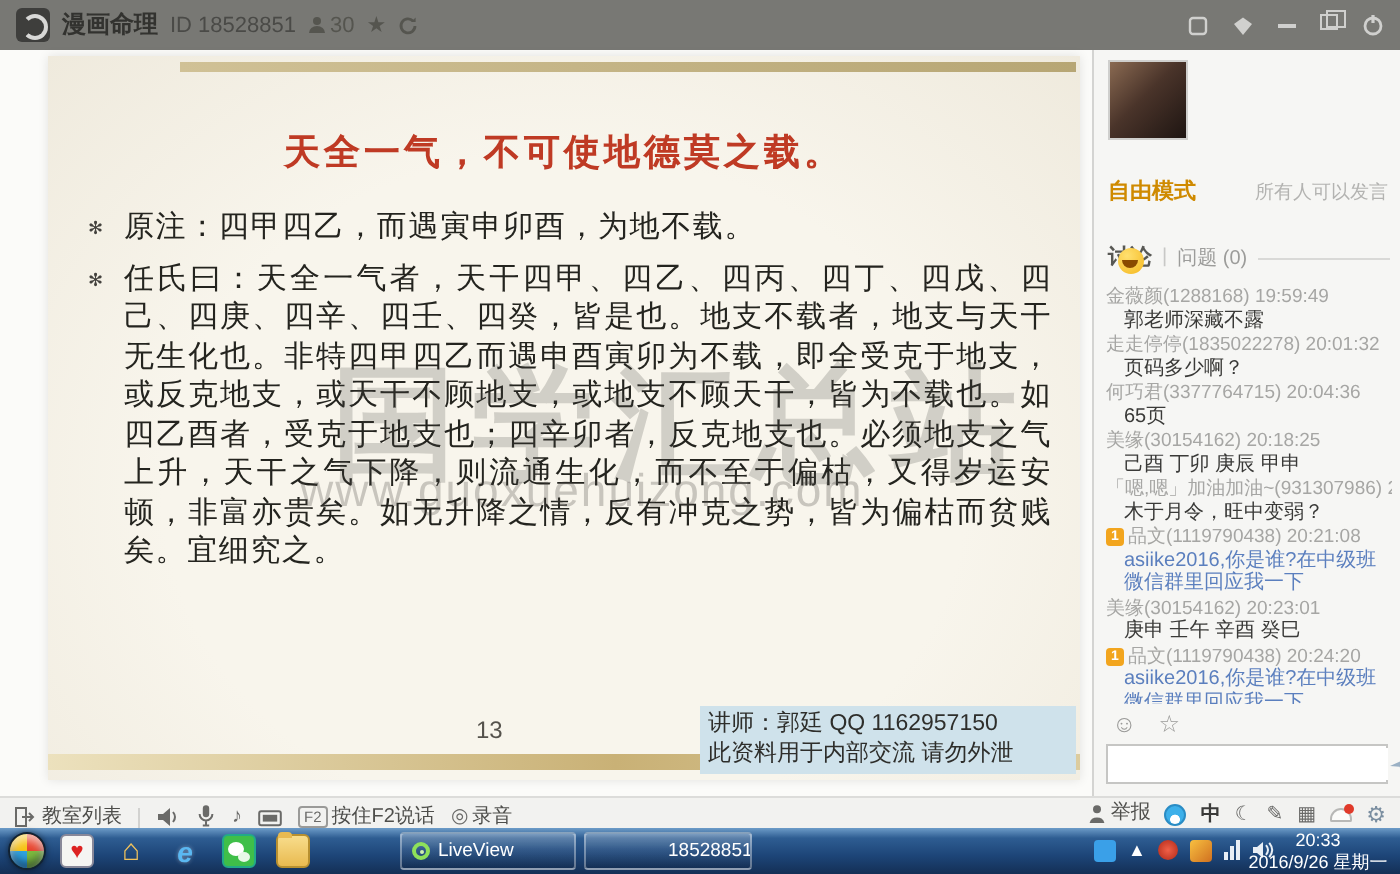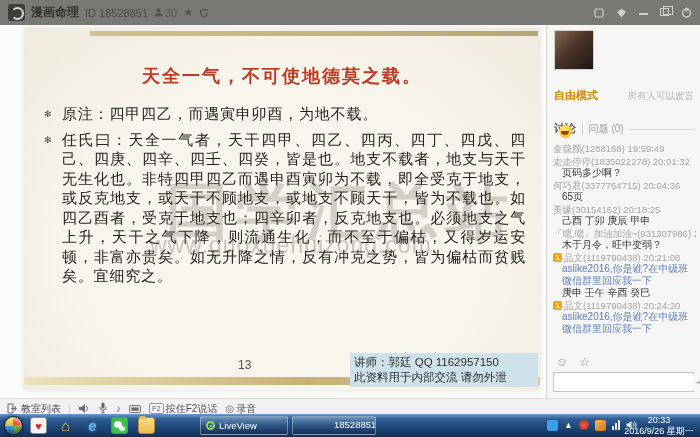--- a/index.html
+++ b/index.html
@@ -216,20 +216,21 @@
       <span class="tab-q">问题 (0)</span>
       <span class="tabline"></span>
     </div>
 
     <div class="chat">
       <div class="msg">
         <span class="grin"></span>
       </div>
       <div class="msg">
         <div class="msg-h">金薇颜(1288168) 19:59:49</div>
+        <div class="msg-b">郭老师深藏不露</div>
       </div>
       <div class="msg">
         <div class="msg-h">走走停停(1835022278) 20:01:32</div>
         <div class="msg-b">页码多少啊？</div>
       </div>
       <div class="msg">
         <div class="msg-h">何巧君(3377764715) 20:04:36</div>
         <div class="msg-b">65页</div>
       </div>
       <div class="msg">
@@ -241,20 +242,21 @@
         <div class="msg-b">木于月令，旺中变弱？</div>
       </div>
       <div class="msg blue">
         <div class="msg-h">
           <span class="rank-ic">1</span>
           <span>品文(1119790438) 20:21:08</span>
         </div>
         <div class="msg-b">asiike2016,你是谁?在中级班微信群里回应我一下</div>
       </div>
       <div class="msg">
+        <div class="msg-h">美缘(30154162) 20:23:01</div>
         <div class="msg-b">庚申 壬午 辛酉 癸巳</div>
       </div>
       <div class="msg blue">
         <div class="msg-h">
           <span class="rank-ic">1</span>
           <span>品文(1119790438) 20:24:20</span>
         </div>
         <div class="msg-b">asiike2016,你是谁?在中级班微信群里回应我一下</div>
       </div>
 
@@ -303,20 +305,36 @@
           <rect x="2.4" y="3.4" width="7.2" height="3.4" fill="#6a6a68"></rect>
         </svg>
     </span>
     <span class="ticon">
       <span class="f2key">F2</span>
       <span>按住F2说话</span>
     </span>
     <span class="ticon" style="gap:2px;">
       <span class="rec">◎</span>
       <span>录音</span>
+    </span>
+    <span class="t-right">
+      <span class="ticon" style="gap:2px;">
+        <svg width="9" height="10" viewBox="0 0 9 10">
+            <circle cx="4.5" cy="2.6" r="2" fill="#6a6a68"></circle>
+            <path d="M0.8 9.5a3.8 3.5 0 0 1 7.4 0z" fill="#6a6a68"></path>
+          </svg>
+        <span>举报</span>
+      </span>
+      <span class="penguin"></span>
+      <span style="color:#3a3a38; font-size:10px; font-weight:bold;">中</span>
+      <span class="moon">☾</span>
+      <span class="moon">✎</span>
+      <span class="moon">▦</span>
+      <span class="hat"></span>
+      <span class="gear">⚙</span>
     </span>
   </div>
 
   <div class="taskbar">
     <span class="orb"></span>
     <span class="tk-icons">
       <span class="tki i-cards">♥</span>
       <span class="tki i-home">⌂</span>
       <span class="tki i-ie">e</span>
       <span class="tki i-wechat"></span>

